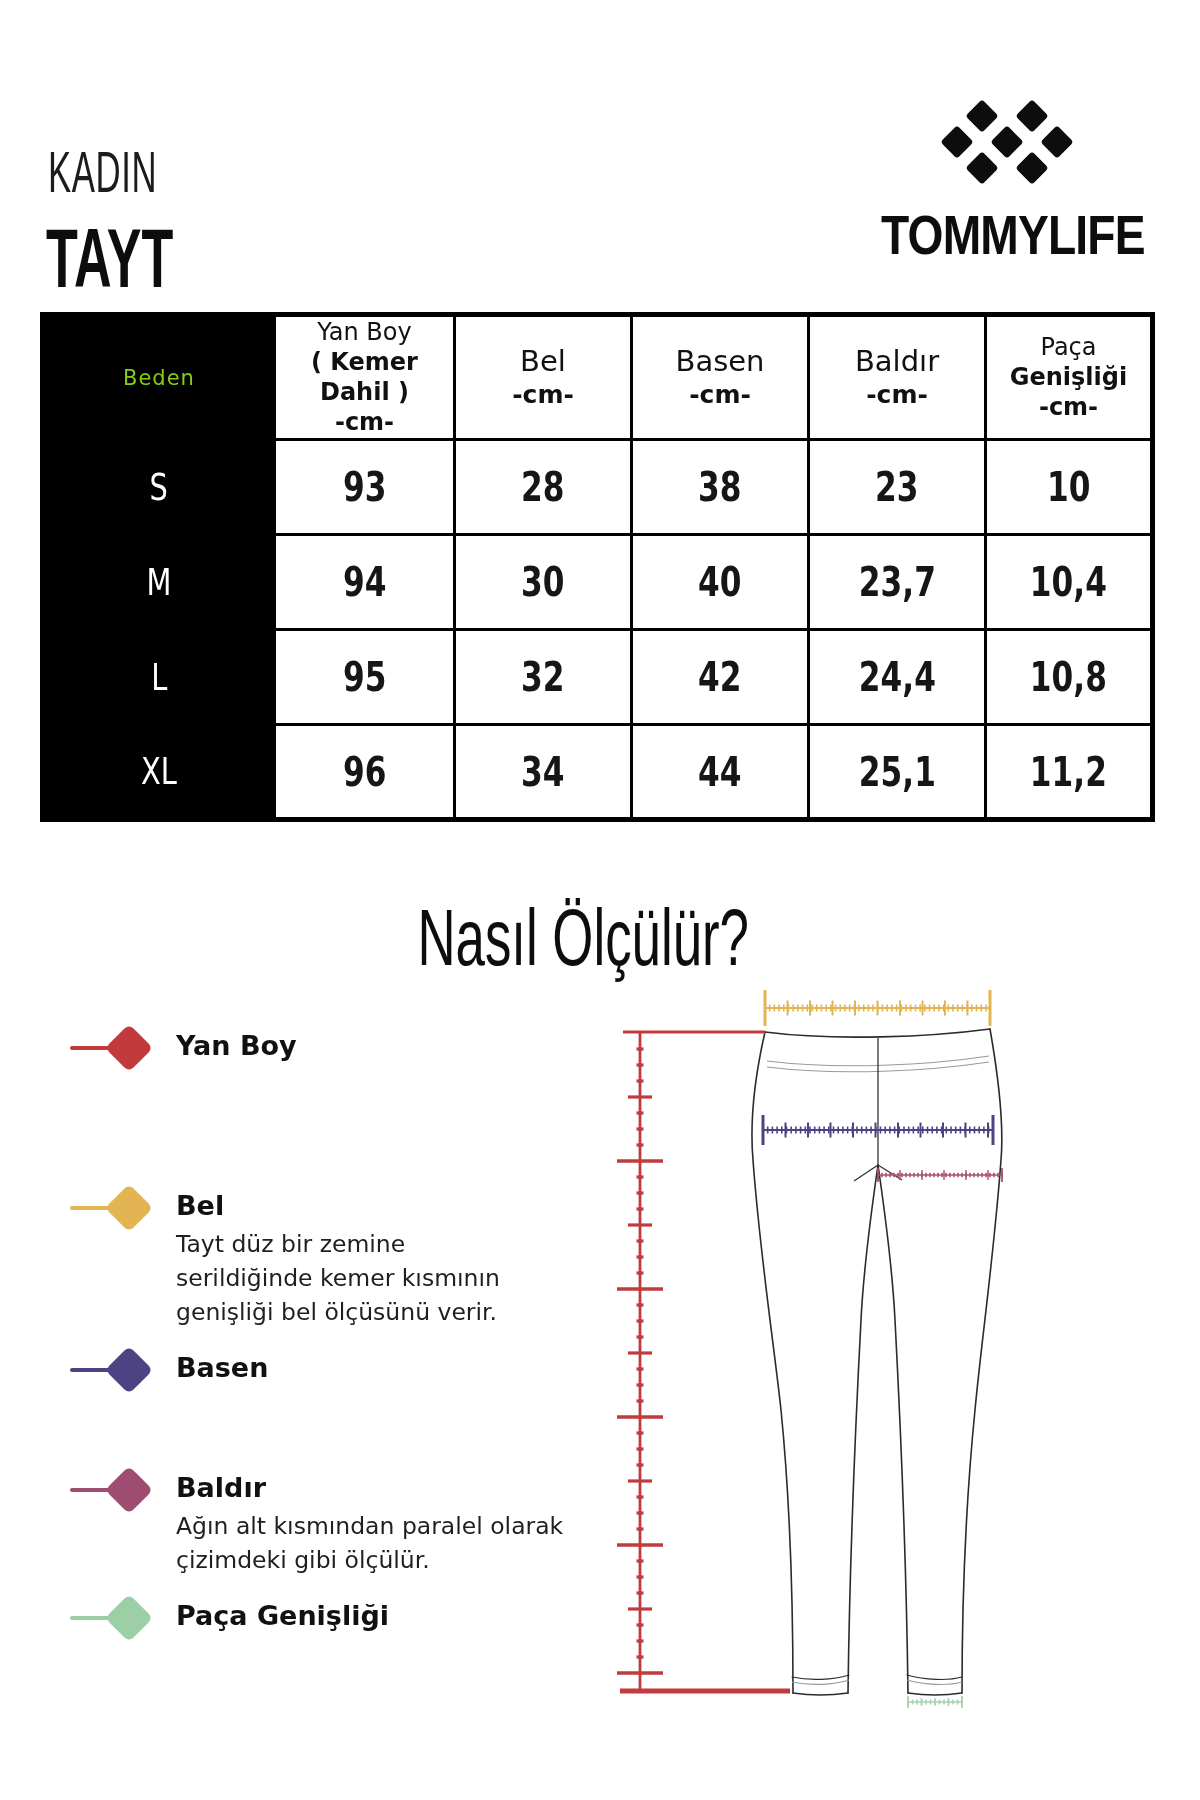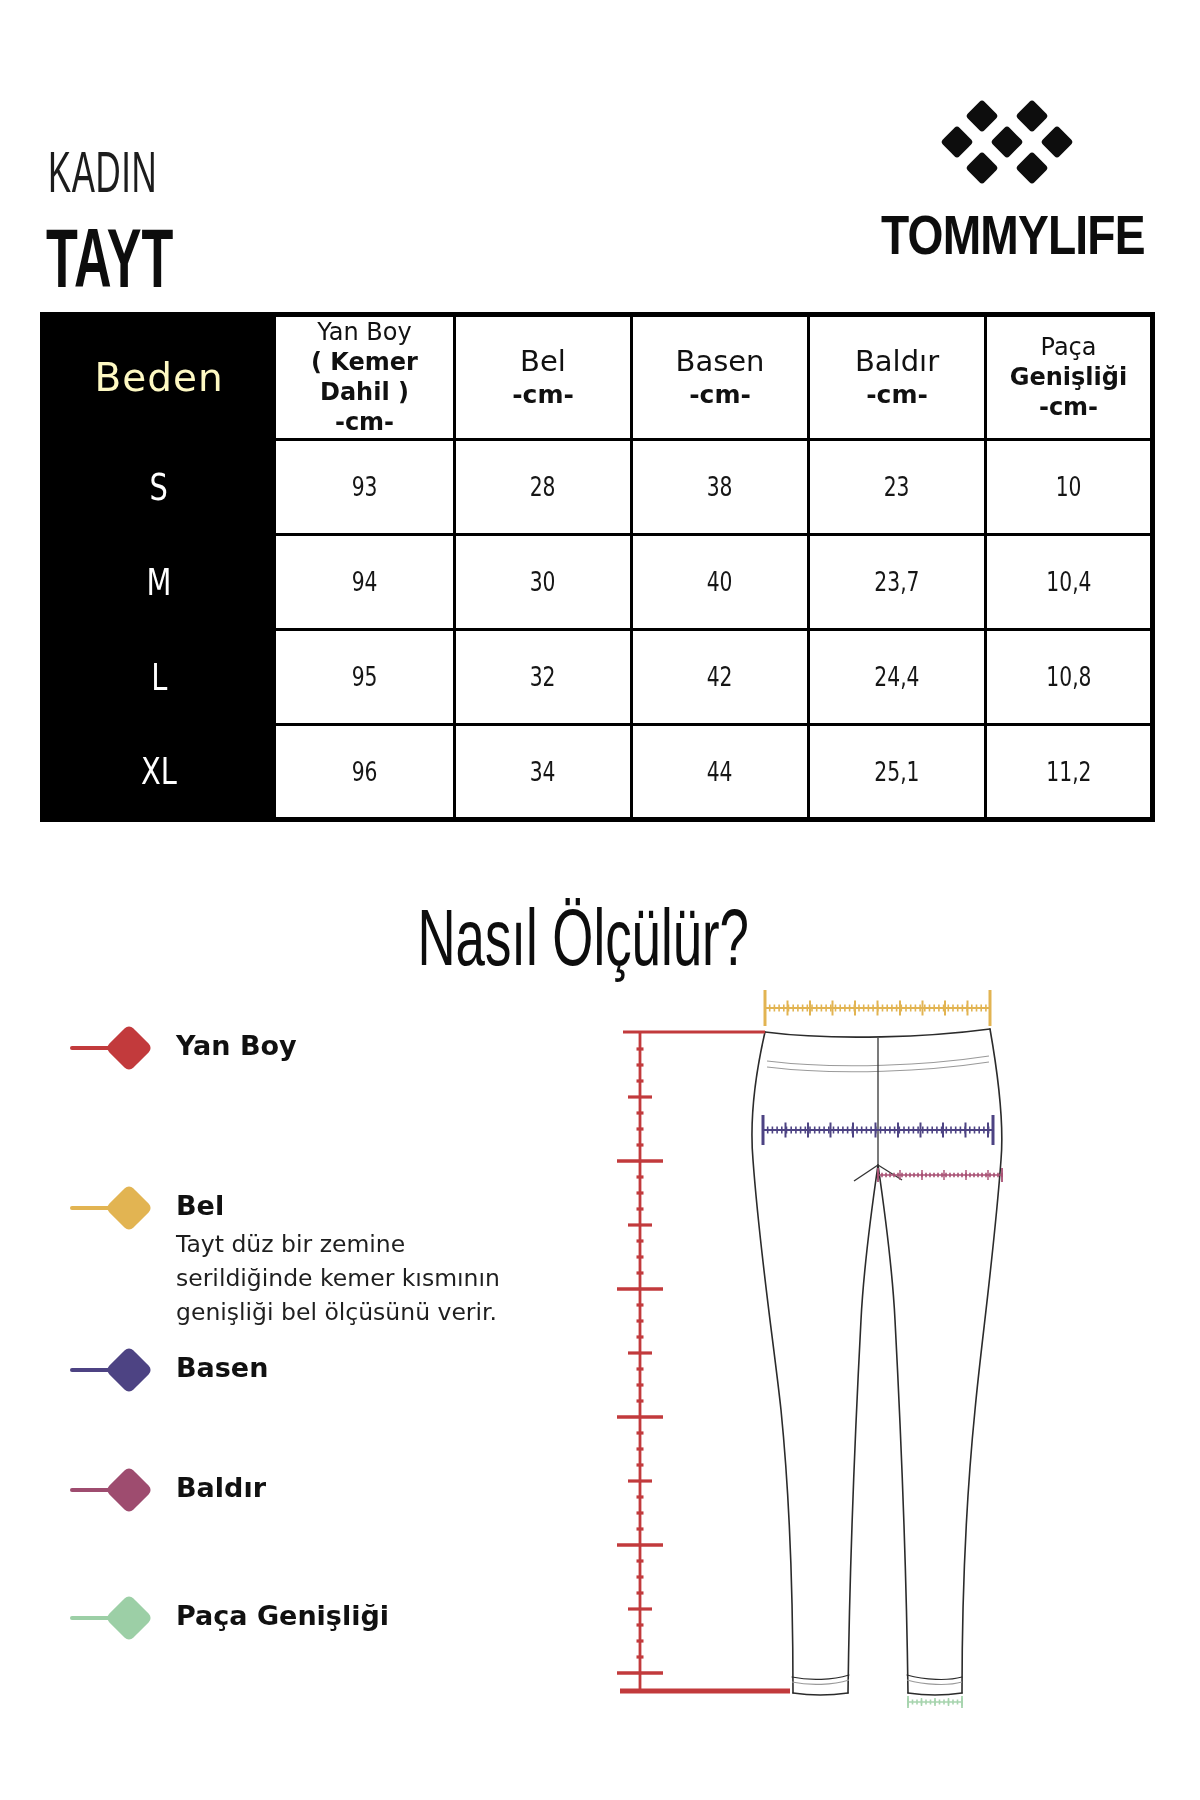--- a/index.html
+++ b/index.html
@@ -17,30 +17,30 @@
          font-family:"Liberation Sans",sans-serif;font-size:55px;font-weight:700;
          letter-spacing:-1px;color:#0d0d0d;transform:scaleX(0.84);transform-origin:center top;
          white-space:nowrap;}
   .logo-svg{position:absolute;left:935px;top:94px;}
 
   
   .table-wrap{position:absolute;left:40px;top:312px;}
   table.size-table{border-collapse:collapse;table-layout:fixed;width:1110px;}
   table.size-table{border:5px solid #000;}
   table.size-table td,table.size-table th{border:3px solid #000;padding:0;text-align:center;vertical-align:middle;}
-  th.corner{background:#000;color:#fef9c3;font-size:39px;font-weight:400;letter-spacing:1px;}
+  th.corner{background:#000;color:#84cc16;font-size:21px;font-weight:400;letter-spacing:1px;}
   td.sizecell{background:#000;color:#fff;border-color:#000;}
   tr.head{height:96px;}
   tr.body-row{height:95px;}
   .hc-title{font-size:29px;font-weight:400;line-height:1.25;color:#111;}
   .hc-small .hc-title,.hc-small .hc-sub,.hc-small .hc-unit{font-size:24px;}
   .hc-sub{font-size:24px;line-height:1.25;color:#111;}
   .hc-unit{font-size:25px;line-height:1.3;color:#111;}
   .cond{display:inline-block;transform:scaleX(0.78);transform-origin:center;}
-  .valcell{font-size:26px;color:#161616;font-weight:400;}
+  .valcell{font-size:40px;color:#161616;font-weight:700;}
   .sizecell{font-size:37px;font-weight:400;}
 
   
   .hm-title{position:absolute;left:383px;top:892px;width:400px;height:100px;
             display:flex;justify-content:center;}
   .hm-title span{font-family:"Liberation Sans",sans-serif;font-size:80px;font-weight:400;
                  color:#0d0d0d;transform:scaleX(0.66);transform-origin:center;white-space:nowrap;}
 
   .legend-item{position:absolute;left:70px;}
   .lline{position:absolute;left:0;top:20px;width:52px;height:4px;border-radius:2px;}
@@ -172,20 +172,22 @@
     <span class="ldiamond" style="background: rgb(77, 67, 131);"></span>
     <div class="ltext">
       <div class="ltitle">Basen</div>
     </div>
   </div>
   <div class="legend-item" style="top:1468px;">
     <span class="lline" style="background: rgb(158, 76, 111);"></span>
     <span class="ldiamond" style="background: rgb(158, 76, 111);"></span>
     <div class="ltext">
       <div class="ltitle">Baldır</div>
+      <div class="ldesc">Ağın alt kısmından paralel olarak
+çizimdeki gibi ölçülür.</div>
     </div>
   </div>
   <div class="legend-item" style="top:1596px;">
     <span class="lline" style="background: rgb(156, 207, 166);"></span>
     <span class="ldiamond" style="background: rgb(156, 207, 166);"></span>
     <div class="ltext">
       <div class="ltitle">Paça Genişliği</div>
     </div>
   </div>
 

